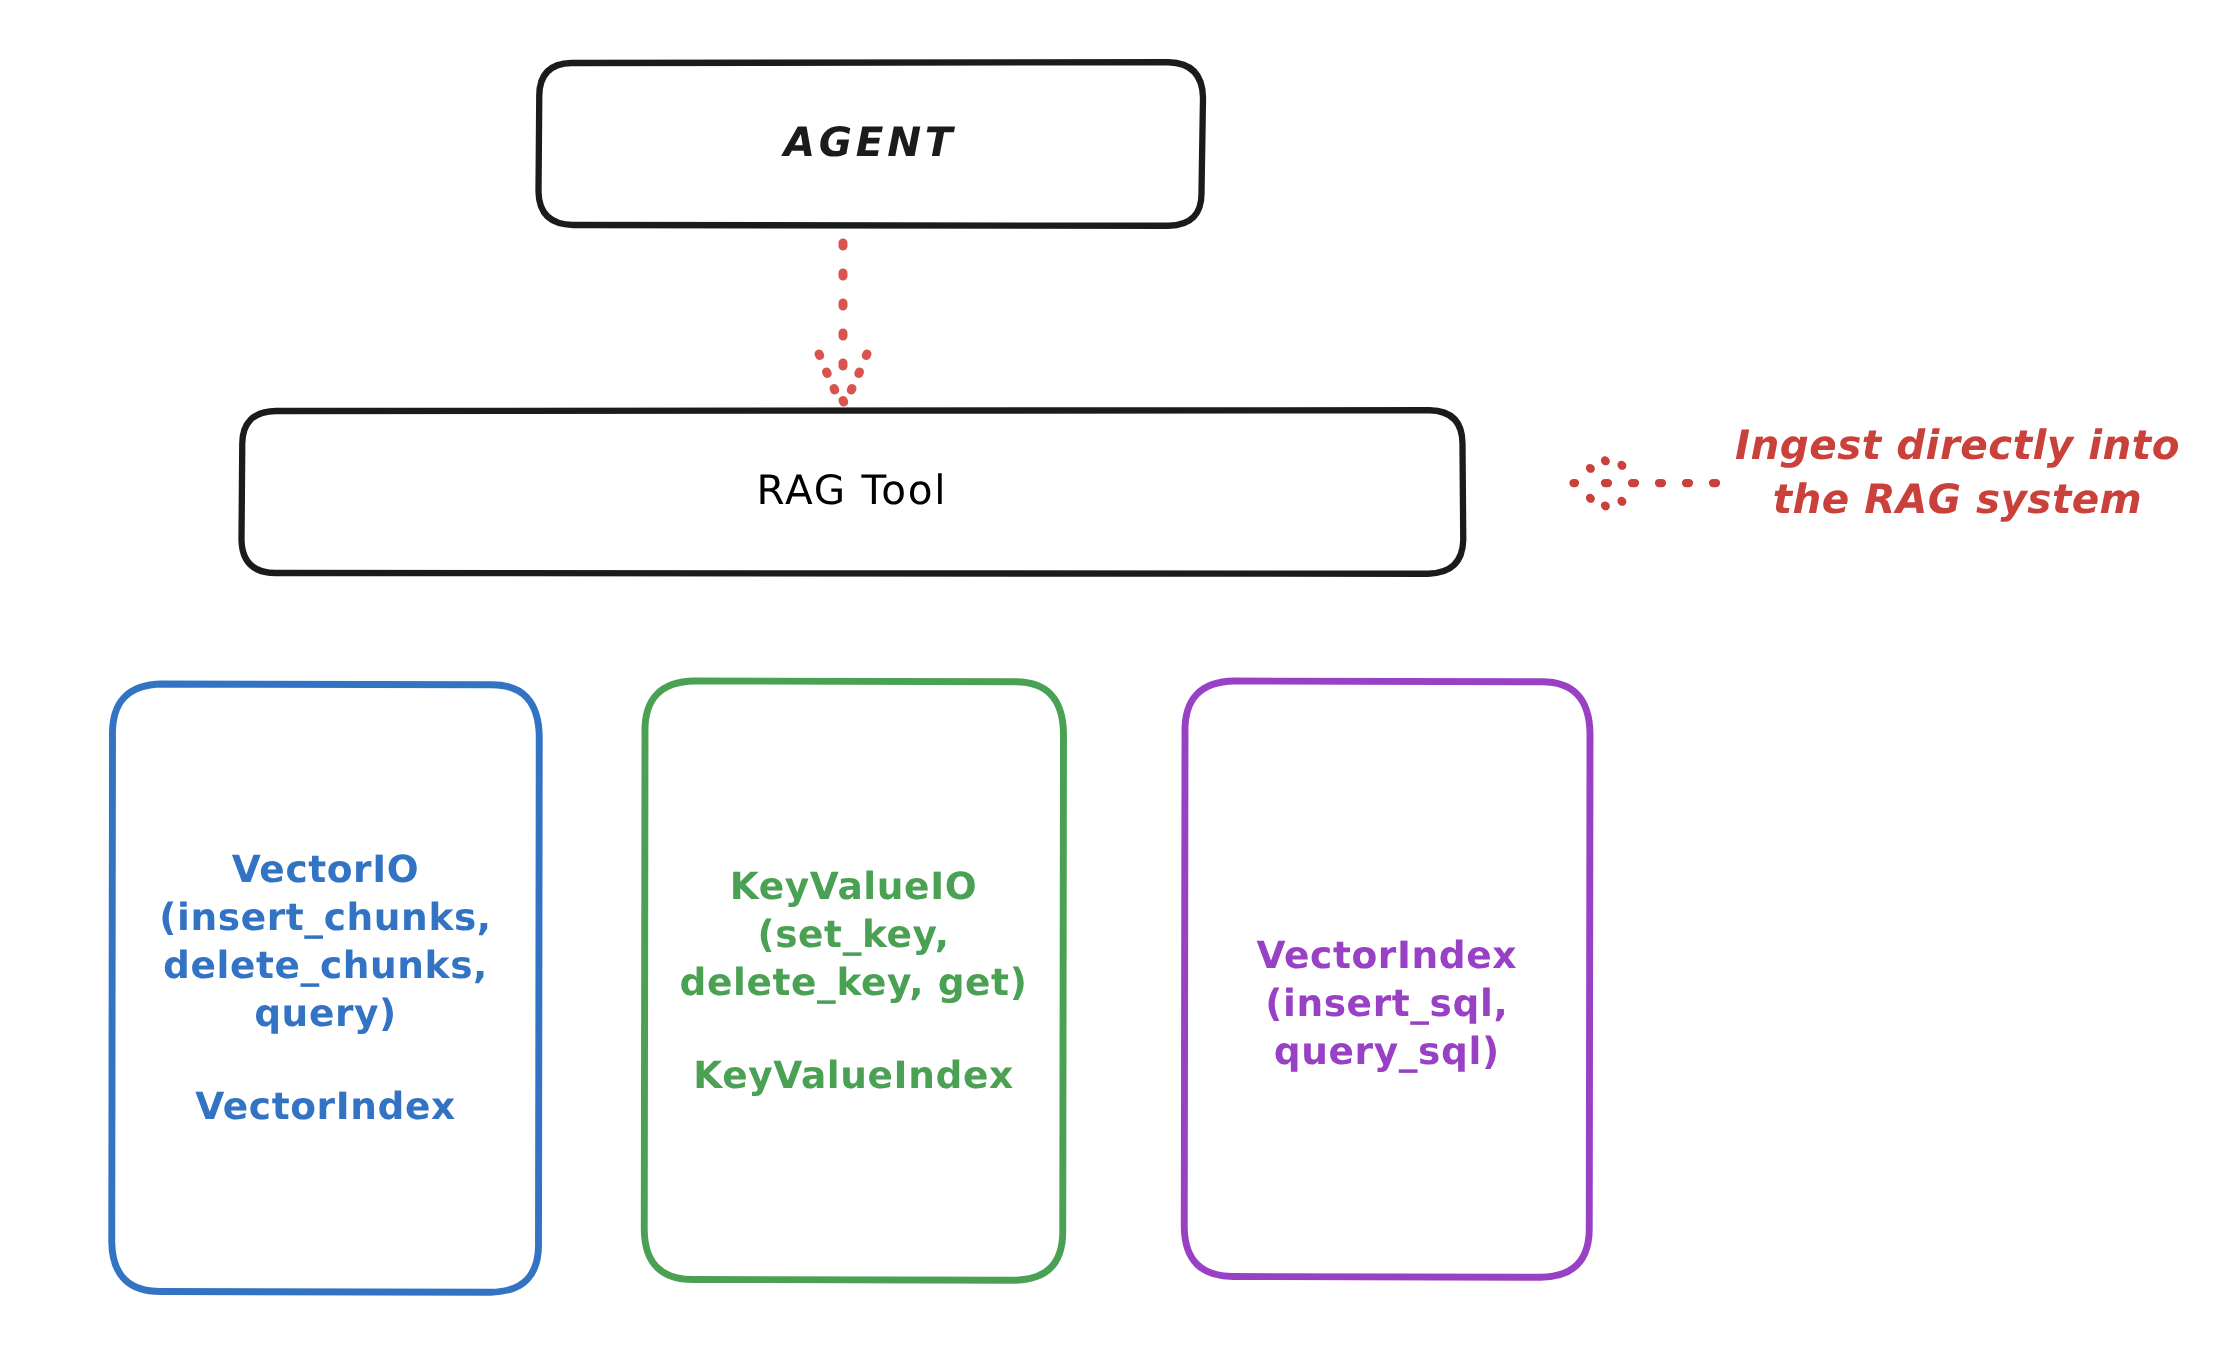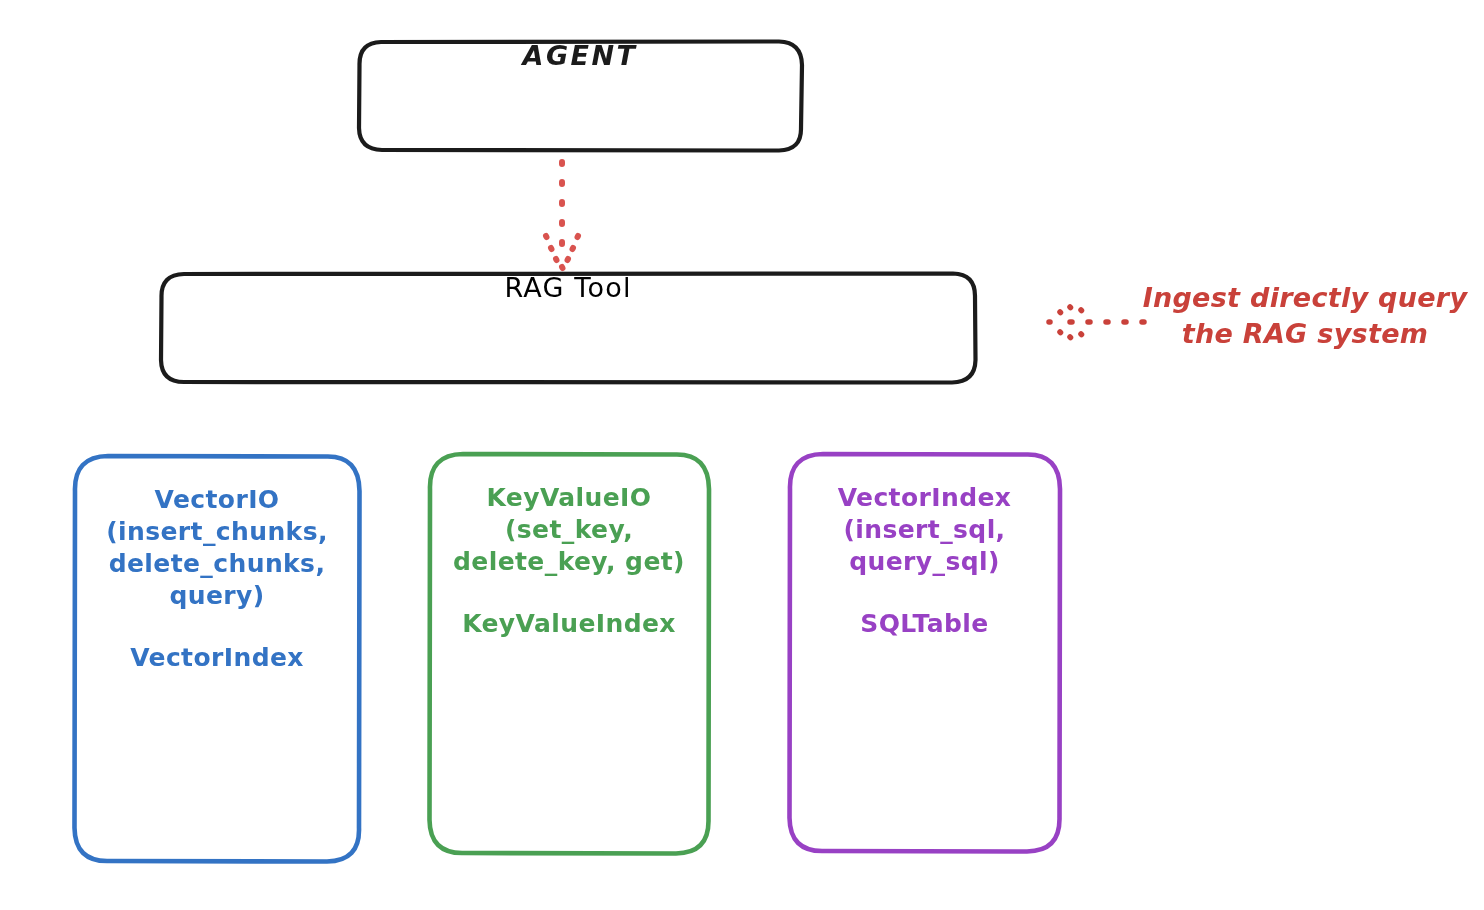--- a/index.html
+++ b/index.html
@@ -16,21 +16,21 @@
   #canvas {
     position: relative;
     width: 1484px;
     height: 910px;
     background: #ffffff;
   }
   .node {
     position: absolute;
     box-sizing: border-box;
     display: flex;
-    align-items: flex-start;
+    align-items: center;
     justify-content: center;
     text-align: center;
   }
   .node svg.frame {
     position: absolute;
     left: 0;
     top: 0;
     width: 100%;
     height: 100%;
     overflow: visible;
@@ -159,21 +159,21 @@
       <line x1="30" y1="22" x2="29" y2="22"></line>
       <line x1="40" y1="12" x2="40.5" y2="12.5"></line>
       <line x1="40" y1="32" x2="40.5" y2="32.5"></line>
       <line x1="50" y1="7" x2="50.5" y2="7.5"></line>
       <line x1="50" y1="37" x2="50.5" y2="37.5"></line>
       <line x1="61" y1="10" x2="61.5" y2="10.5"></line>
       <line x1="61" y1="34" x2="61.5" y2="34.5"></line>
     </g>
   </svg>
 
-  <div id="ingest-note">Ingest directly query
+  <div id="ingest-note">Ingest directly into
 the RAG system</div>
 
   <div class="node provider" id="vector-node">
     <svg class="frame" viewBox="0 0 294 414" preserveAspectRatio="none">
       <path d="M 38 4 L 257 4.5 Q 289 4 289.5 39 L 289 376 Q 290 409 257 409.5 L 38 409 Q 5 409.5 4.5 376 L 5 39 Q 4 4.5 38 4 Z" fill="#ffffff" stroke="#3373c4" stroke-width="4.6" stroke-linecap="round" stroke-linejoin="round"></path>
     </svg>
     <div class="label">
       <span>VectorIO
 (insert_chunks,
 delete_chunks,
@@ -195,17 +195,16 @@
   </div>
 
   <div class="node provider" id="relational-node">
     <svg class="frame" viewBox="0 0 279 406" preserveAspectRatio="none">
       <path d="M 38 4 L 242 4.5 Q 274.5 4 275 39 L 274.5 368 Q 275 401 242 401.5 L 38 401 Q 5 401.5 4.5 368 L 5 39 Q 4 4.5 38 4 Z" fill="#ffffff" stroke="#9841c4" stroke-width="4.6" stroke-linecap="round" stroke-linejoin="round"></path>
     </svg>
     <div class="label">
       <span>VectorIndex
 (insert_sql,
 query_sql)</span>
-      <span class="sub">SQLTable</span>
     </div>
   </div>
 
 </div>
 
 </body></html>

